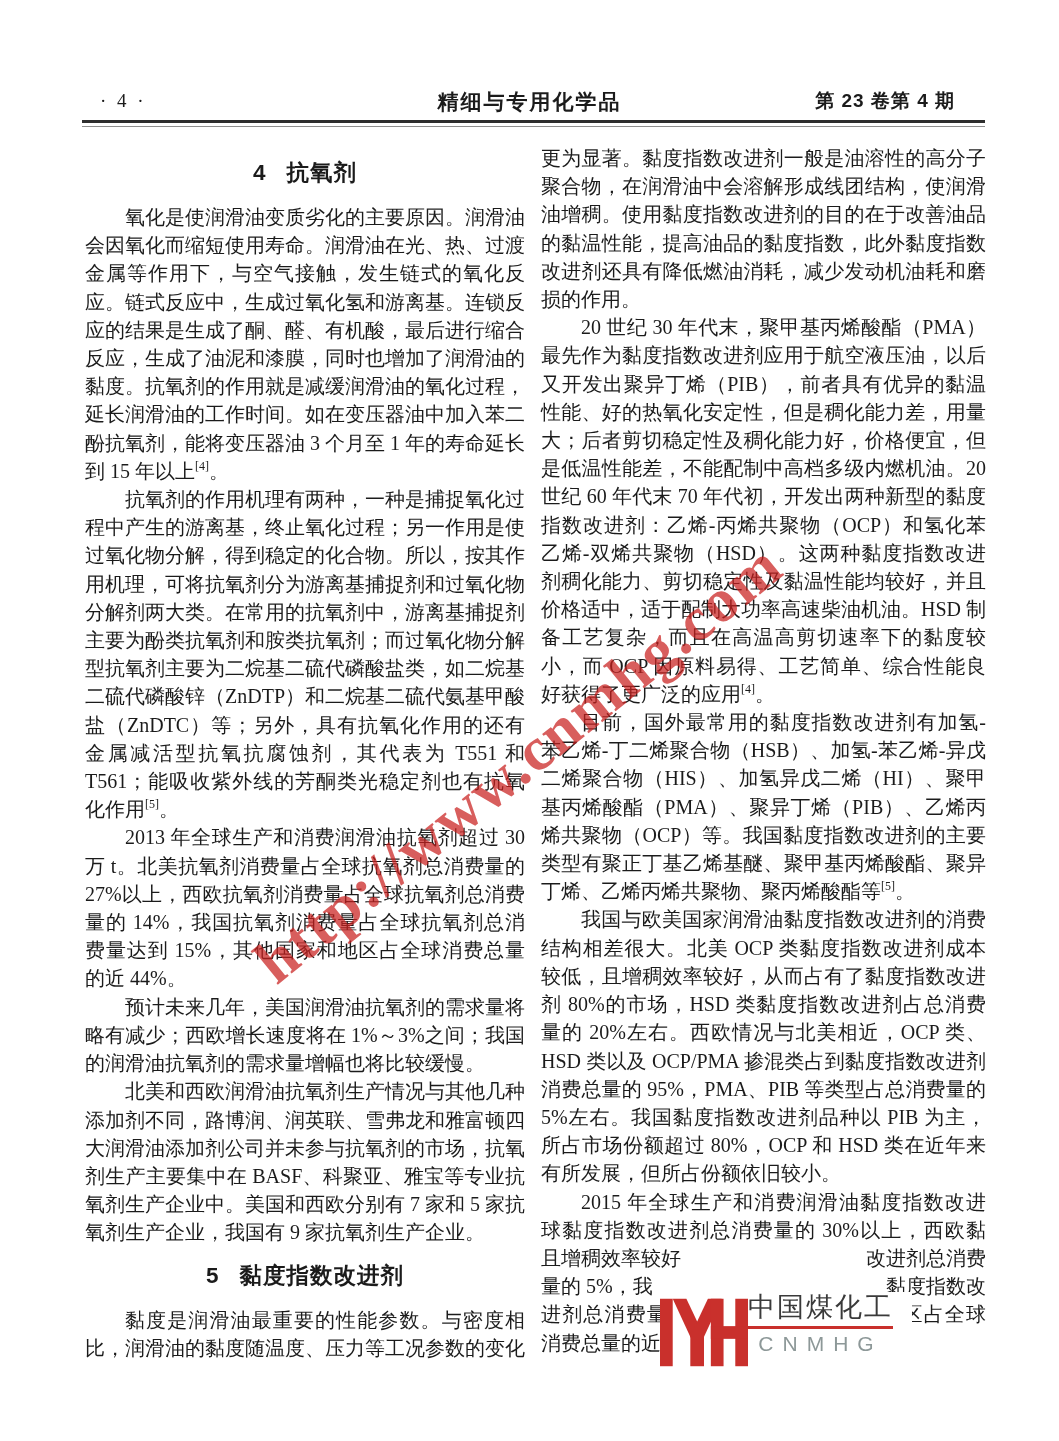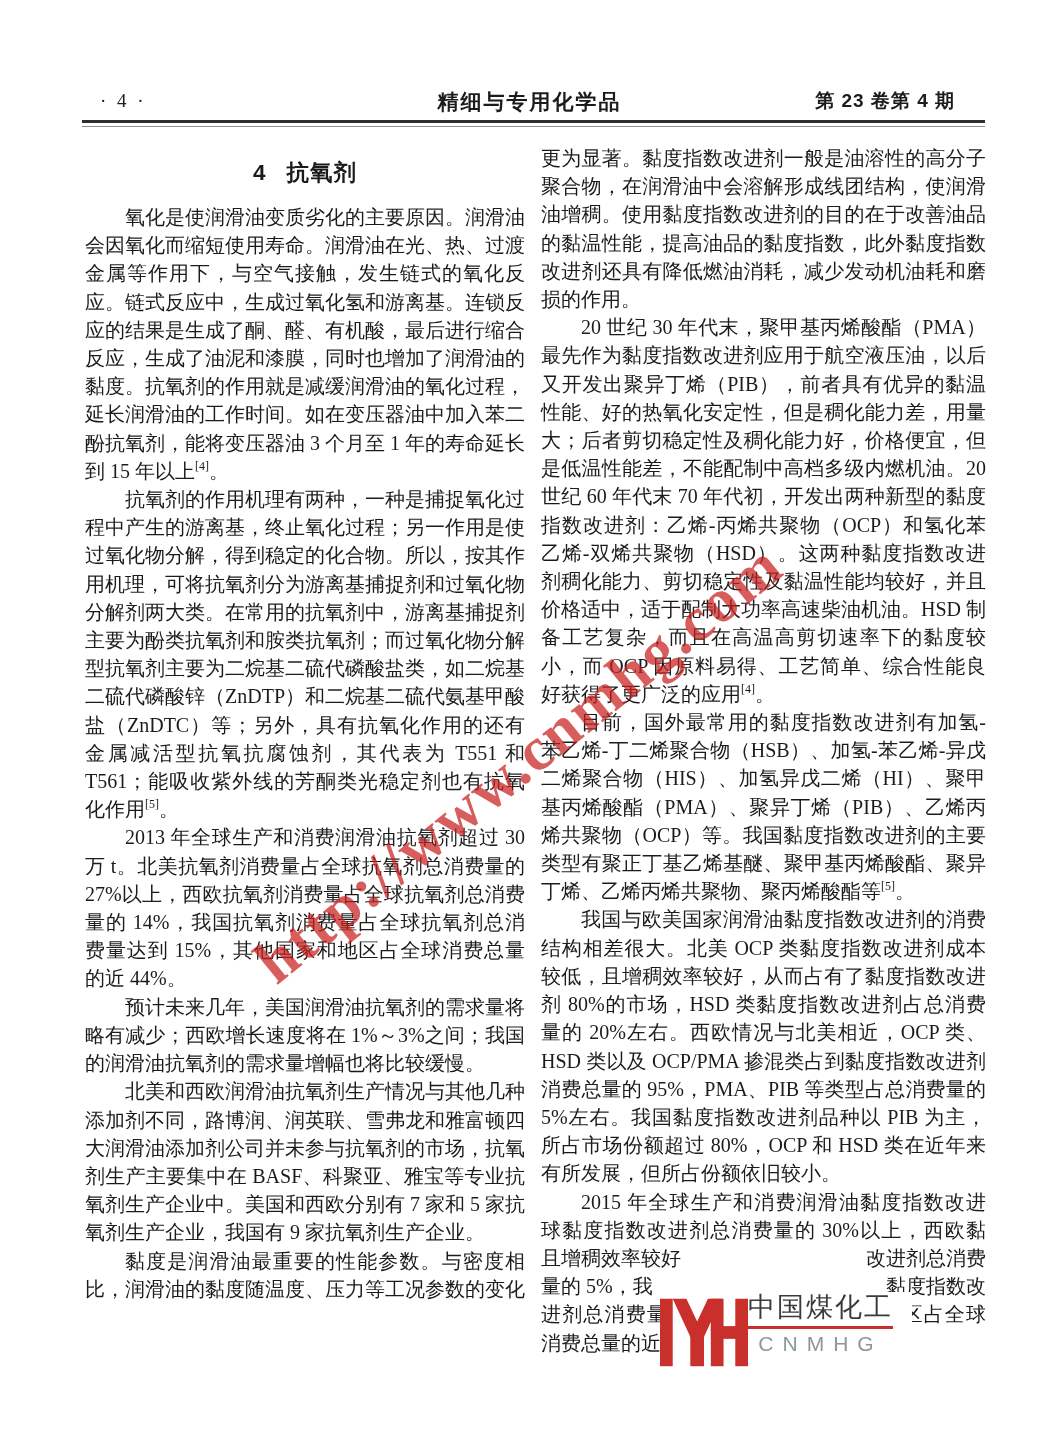--- a/index.html
+++ b/index.html
@@ -93,20 +93,23 @@
 
   <div class="col col-left">
     <div class="sec">
       <span class="num">4</span><span>抗氧剂</span>
     </div>
     <p class="indent">氧化是使润滑油变质劣化的主要原因。润滑油会因氧化而缩短使用寿命。润滑油在光、热、过渡金属等作用下，与空气接触，发生链式的氧化反应。链式反应中，生成过氧化氢和游离基。连锁反应的结果是生成了酮、醛、有机酸，最后进行缩合反应，生成了油泥和漆膜，同时也增加了润滑油的黏度。抗氧剂的作用就是减缓润滑油的氧化过程，延长润滑油的工作时间。如在变压器油中加入苯二酚抗氧剂，能将变压器油 3 个月至 1 年的寿命延长到 15 年以上<sup>[4]</sup>。</p>
     <p class="indent">抗氧剂的作用机理有两种，一种是捕捉氧化过程中产生的游离基，终止氧化过程；另一作用是使过氧化物分解，得到稳定的化合物。所以，按其作用机理，可将抗氧剂分为游离基捕捉剂和过氧化物分解剂两大类。在常用的抗氧剂中，游离基捕捉剂主要为酚类抗氧剂和胺类抗氧剂；而过氧化物分解型抗氧剂主要为二烷基二硫代磷酸盐类，如二烷基二硫代磷酸锌（ZnDTP）和二烷基二硫代氨基甲酸盐（ZnDTC）等；另外，具有抗氧化作用的还有金属减活型抗氧抗腐蚀剂，其代表为 T551 和 T561；能吸收紫外线的芳酮类光稳定剂也有抗氧化作用<sup>[5]</sup>。</p>
     <p class="indent">2013 年全球生产和消费润滑油抗氧剂超过 30 万 t。北美抗氧剂消费量占全球抗氧剂总消费量的 27%以上，西欧抗氧剂消费量占全球抗氧剂总消费量的 14%，我国抗氧剂消费量占全球抗氧剂总消费量达到 15%，其他国家和地区占全球消费总量的近 44%。</p>
     <p class="indent">预计未来几年，美国润滑油抗氧剂的需求量将略有减少；西欧增长速度将在 1%～3%之间；我国的润滑油抗氧剂的需求量增幅也将比较缓慢。</p>
     <p class="indent">北美和西欧润滑油抗氧剂生产情况与其他几种添加剂不同，路博润、润英联、雪弗龙和雅富顿四大润滑油添加剂公司并未参与抗氧剂的市场，抗氧剂生产主要集中在 BASF、科聚亚、雅宝等专业抗氧剂生产企业中。美国和西欧分别有 7 家和 5 家抗氧剂生产企业，我国有 9 家抗氧剂生产企业。</p>
+    <div class="sec">
+      <span class="num">5</span><span>黏度指数改进剂</span>
+    </div>
     <p class="indent">黏度是润滑油最重要的性能参数。与密度相比，润滑油的黏度随温度、压力等工况参数的变化</p>
   </div>
 
   <div class="col col-right">
     <p>更为显著。黏度指数改进剂一般是油溶性的高分子聚合物，在润滑油中会溶解形成线团结构，使润滑油增稠。使用黏度指数改进剂的目的在于改善油品的黏温性能，提高油品的黏度指数，此外黏度指数改进剂还具有降低燃油消耗，减少发动机油耗和磨损的作用。</p>
     <p class="indent">20 世纪 30 年代末，聚甲基丙烯酸酯（PMA）最先作为黏度指数改进剂应用于航空液压油，以后又开发出聚异丁烯（PIB），前者具有优异的黏温性能、好的热氧化安定性，但是稠化能力差，用量大；后者剪切稳定性及稠化能力好，价格便宜，但是低温性能差，不能配制中高档多级内燃机油。20 世纪 60 年代末 70 年代初，开发出两种新型的黏度指数改进剂：乙烯-丙烯共聚物（OCP）和氢化苯乙烯-双烯共聚物（HSD）。这两种黏度指数改进剂稠化能力、剪切稳定性及黏温性能均较好，并且价格适中，适于配制大功率高速柴油机油。HSD 制备工艺复杂，而且在高温高剪切速率下的黏度较小，而 OCP 因原料易得、工艺简单、综合性能良好获得了更广泛的应用<sup>[4]</sup>。</p>
     <p class="indent">目前，国外最常用的黏度指数改进剂有加氢-苯乙烯-丁二烯聚合物（HSB）、加氢-苯乙烯-异戊二烯聚合物（HIS）、加氢异戊二烯（HI）、聚甲基丙烯酸酯（PMA）、聚异丁烯（PIB）、乙烯丙烯共聚物（OCP）等。我国黏度指数改进剂的主要类型有聚正丁基乙烯基醚、聚甲基丙烯酸酯、聚异丁烯、乙烯丙烯共聚物、聚丙烯酸酯等<sup>[5]</sup>。</p>
     <p class="indent">我国与欧美国家润滑油黏度指数改进剂的消费结构相差很大。北美 OCP 类黏度指数改进剂成本较低，且增稠效率较好，从而占有了黏度指数改进剂 80%的市场，HSD 类黏度指数改进剂占总消费量的 20%左右。西欧情况与北美相近，OCP 类、HSD 类以及 OCP/PMA 掺混类占到黏度指数改进剂消费总量的 95%，PMA、PIB 等类型占总消费量的 5%左右。我国黏度指数改进剂品种以 PIB 为主，所占市场份额超过 80%，OCP 和 HSD 类在近年来有所发展，但所占份额依旧较小。</p>
     <div>
       <div class="jline first">2015 年全球生产和消费润滑油黏度指数改进</div>

